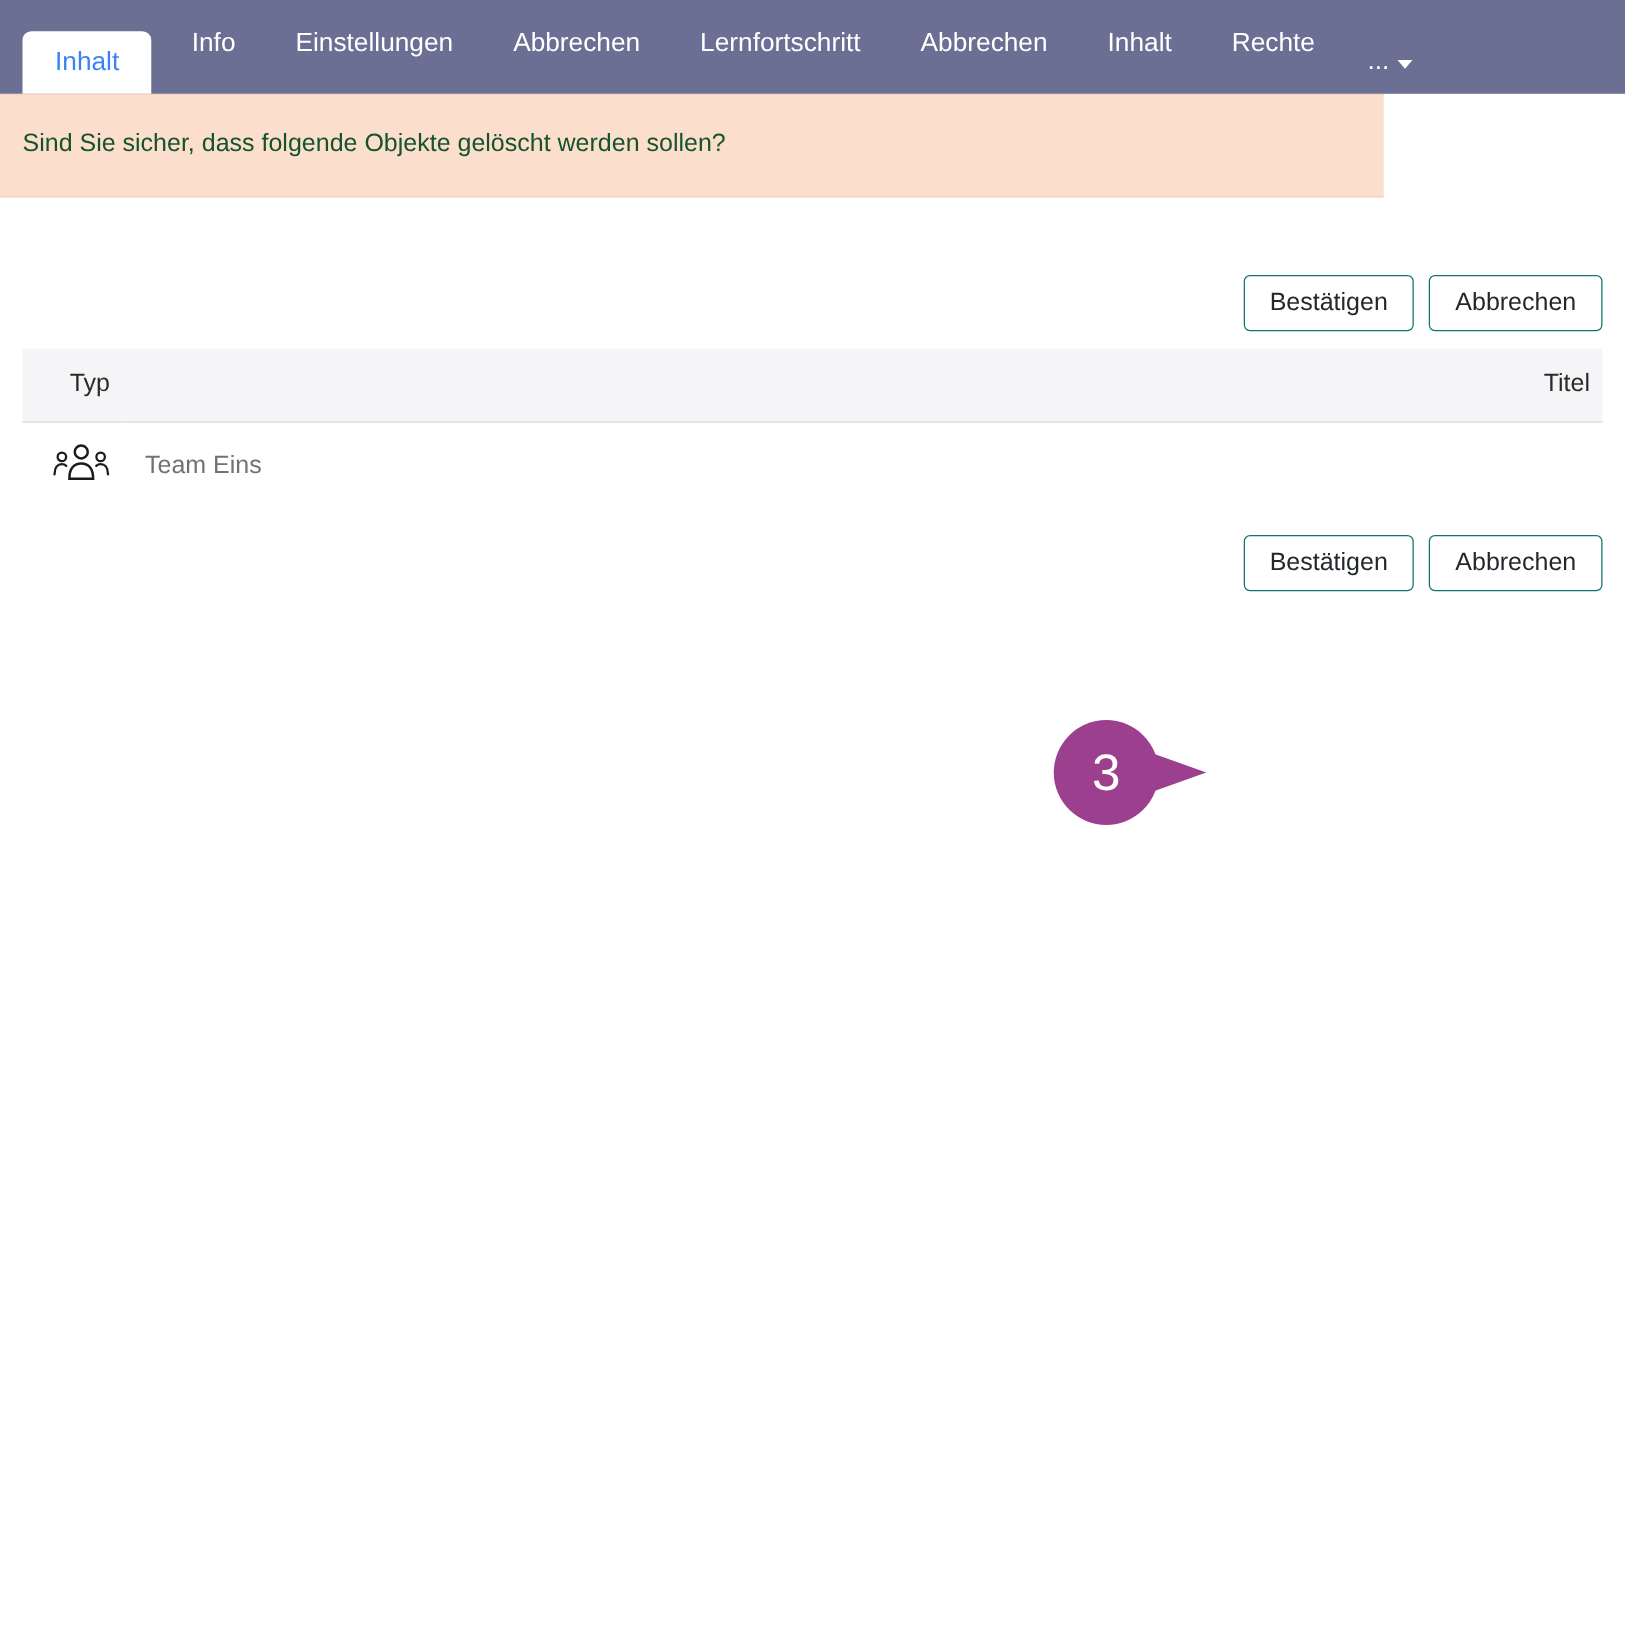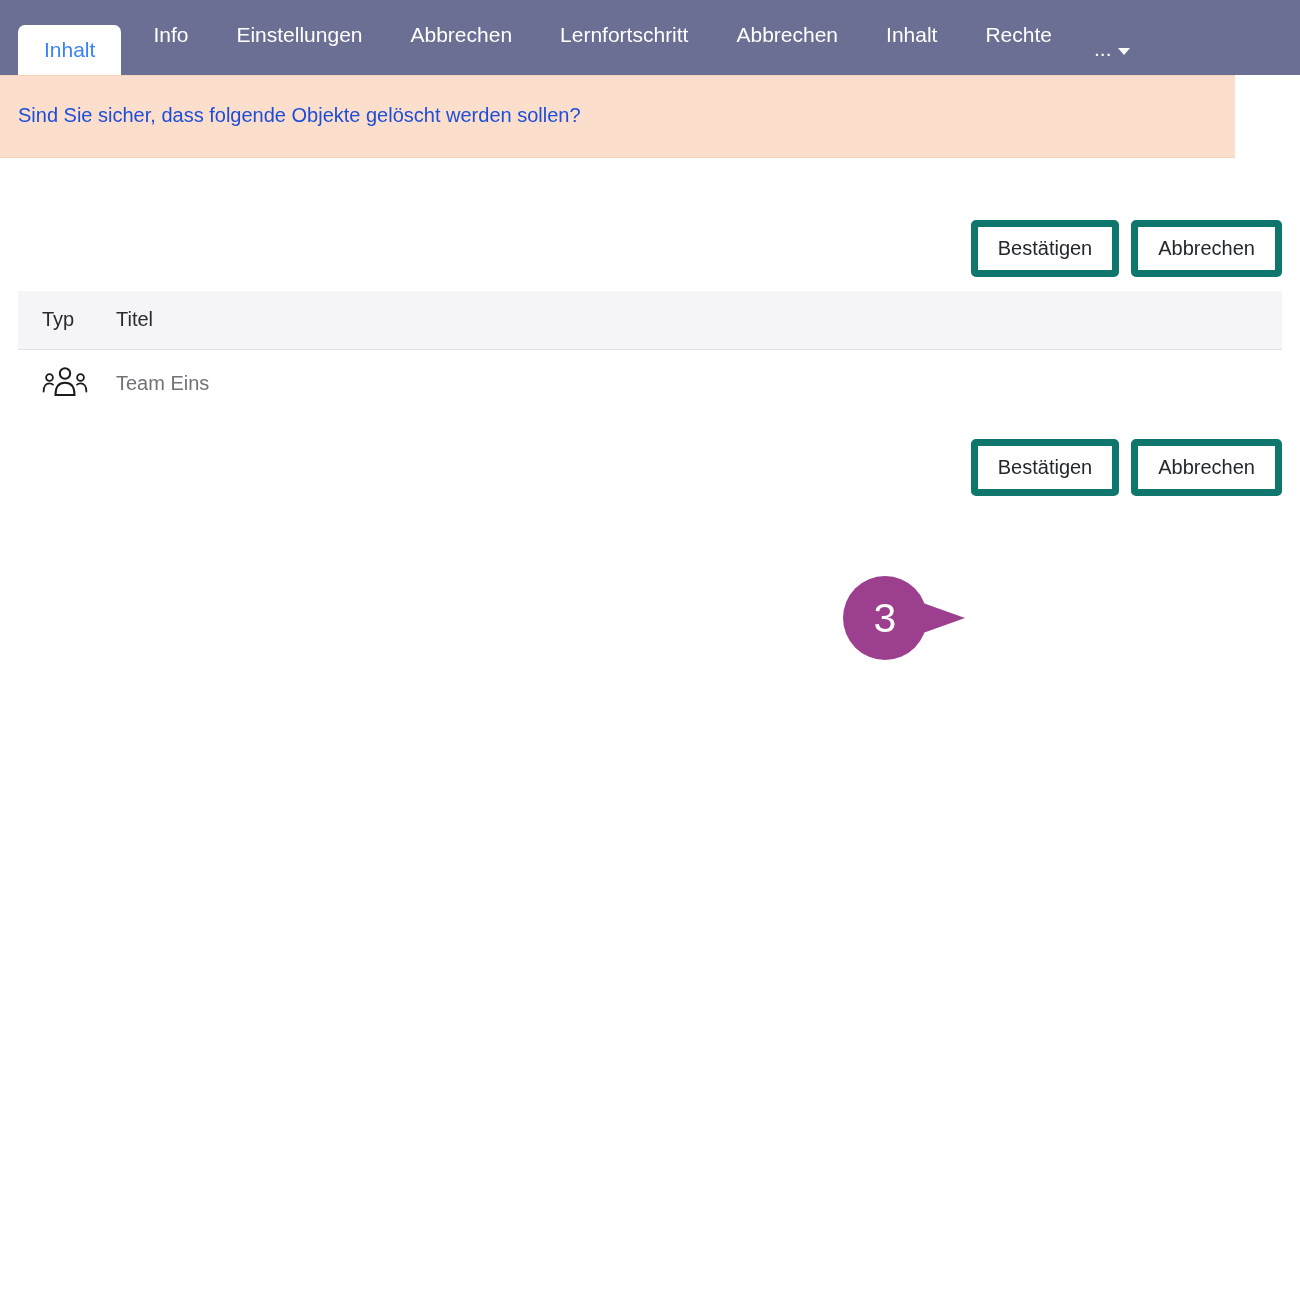--- a/index.html
+++ b/index.html
@@ -54,23 +54,23 @@
     width: 0; height: 0;
     border-left: 6px solid transparent;
     border-right: 6px solid transparent;
     border-top: 7px solid #ffffff;
     display: inline-block;
     margin-top: 4px;
   }
 
   
   .alert {
-    width: 1235px;
+    width: 1107px;
     background: #fbdecb;
-    color: #1d4ed8;
+    color: #14532d;
     font-size: 20px;
     padding: 28px 18px 30px 18px;
     border-top: 1px solid #f6d2ba;
     border-bottom: 1px solid #f6d2ba;
   }
 
   
   .content {
     position: relative;
     width: 1300px;
@@ -81,35 +81,35 @@
     display: flex;
     justify-content: flex-end;
     gap: 12px;
     padding-top: 62px;
   }
   .btn {
     font-family: "Liberation Sans", sans-serif;
     font-size: 20px;
     color: #23282c;
     background: #ffffff;
-    border: 7px solid #0f766e;
+    border: 1px solid #0f766e;
     border-radius: 5px;
     padding: 10px 20px 11px 20px;
     line-height: 1.1;
     cursor: pointer;
   }
 
   table.objects {
     width: 100%;
     border-collapse: collapse;
     margin-top: 14px;
   }
   table.objects thead th {
     background: #f5f4f7;
-    text-align: left;
+    text-align: right;
     font-size: 20px;
     font-weight: normal;
     color: #2b2b2b;
     padding: 17px 10px 18px 10px;
     border-bottom: 1px solid #e2e1e6;
   }
   table.objects thead th.col-typ { width: 78px; padding-left: 24px; }
   table.objects thead th.col-titel { padding-left: 18px; }
   table.objects tbody td {
     padding: 14px 10px 16px 10px;

